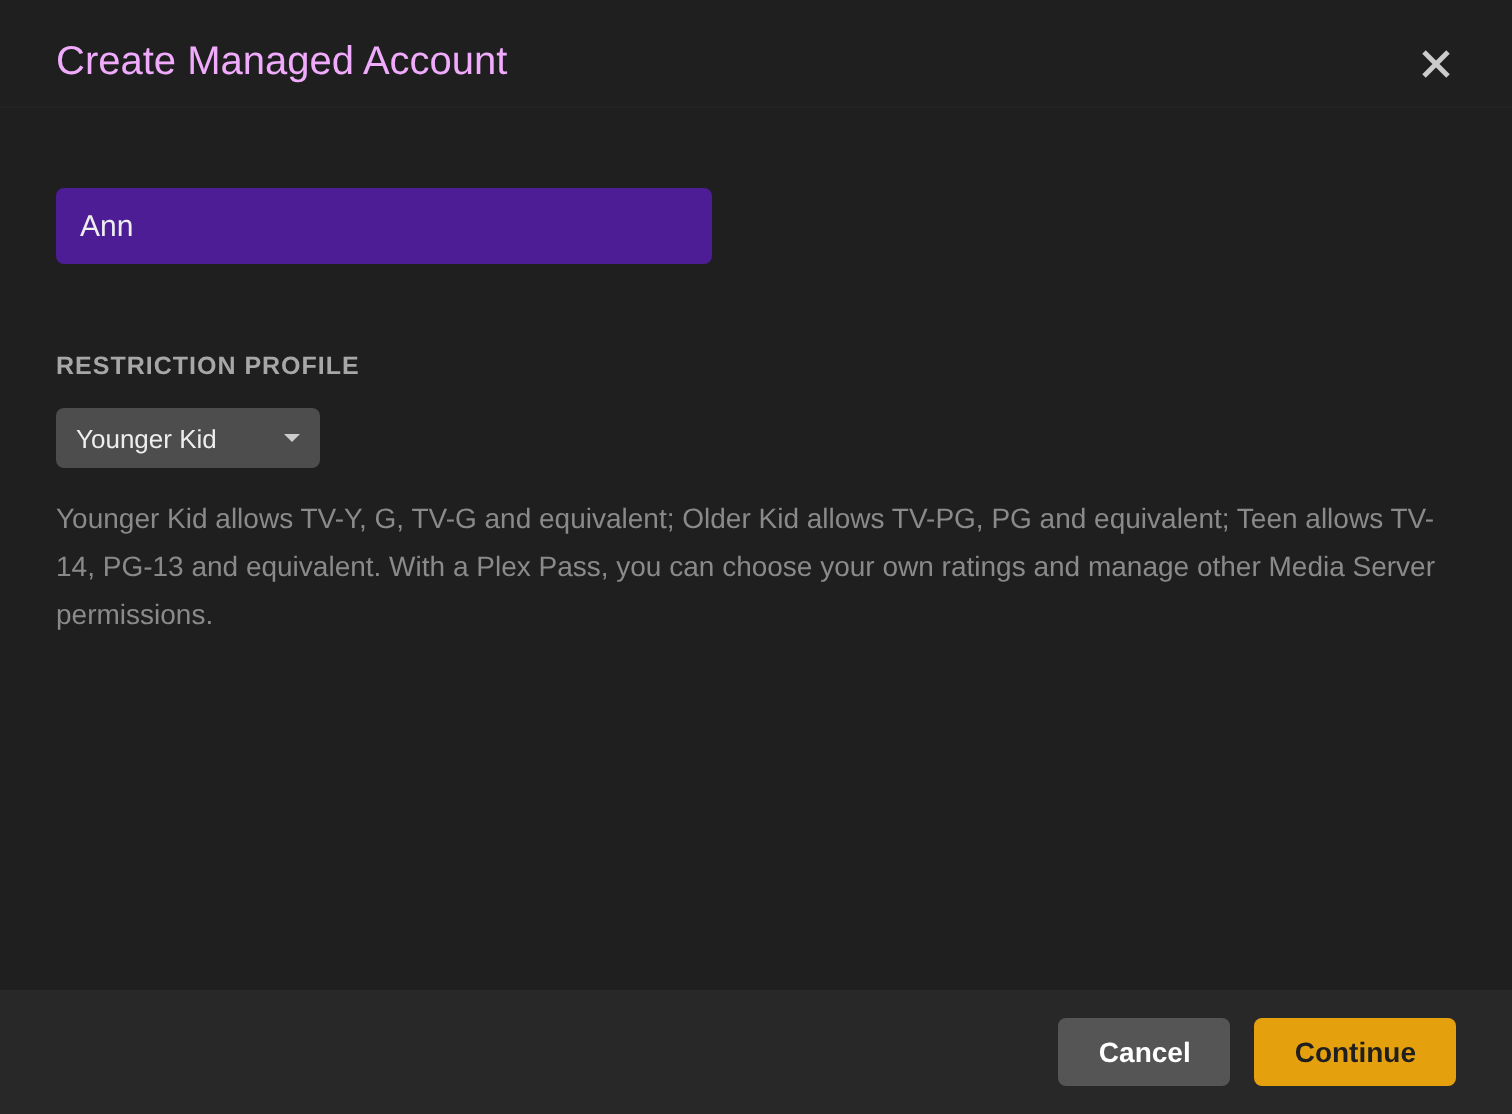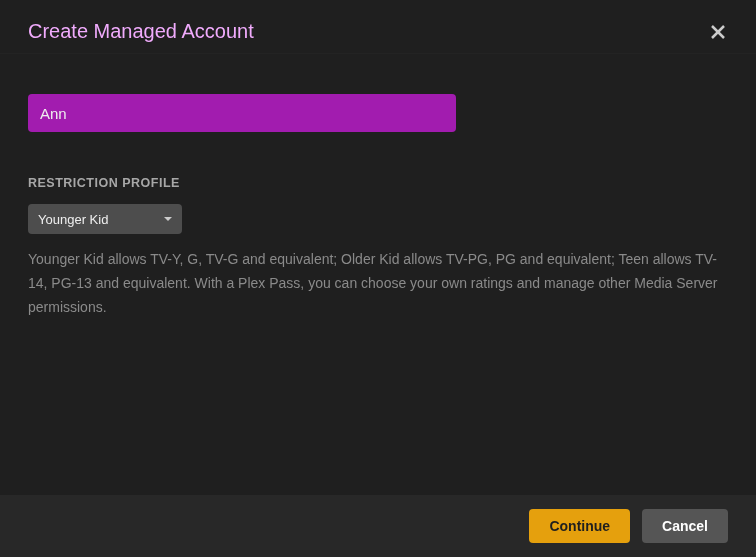--- a/index.html
+++ b/index.html
@@ -48,44 +48,44 @@
     flex: 1;
     padding: 40px 28px 20px 28px;
   }
   .description {
     font-size: 14px;
     line-height: 1.5;
     color: #ddd;
     margin-bottom: 28px;
   }
   .name-input {
-    width: 428px;
+    width: 328px;
     height: 38px;
-    background: #a21caf;
+    background: #4c1d95;
     border: none;
     border-radius: 4px;
     padding: 0 12px;
     font-size: 15px;
     color: #eee;
     outline: none;
   }
   .name-input::placeholder {
     color: #bbb;
   }
   .section-label {
     font-size: 12.5px;
     letter-spacing: 0.5px;
     font-weight: 700;
     color: #a7a7a7;
     margin-top: 44px;
     margin-bottom: 14px;
   }
   .select-wrap {
     position: relative;
-    width: 154px;
+    width: 132px;
     border-radius: 12px;
   }
   .profile-select {
     width: 100%;
     height: 30px;
     background: #4d4d4d;
     border: none;
     border-radius: 4px;
     padding: 0 28px 0 10px;
     font-size: 13px;
@@ -163,15 +163,15 @@
       <option>Younger Kid</option>
     </select>
     <div class="select-caret"></div>
   </div>
 
   <p class="profile-help">Younger Kid allows TV-Y, G, TV-G and equivalent; Older Kid allows TV-PG, PG and equivalent; Teen allows TV-14, PG-13 and equivalent. With a Plex Pass, you can choose your own ratings and manage other Media Server permissions.</p>
 
 </div>
 
 <div class="footer">
+  <button class="btn btn-cancel">Cancel</button>
   <button class="btn btn-continue">Continue</button>
-  <button class="btn btn-cancel">Cancel</button>
 </div>
 
 </body></html>

